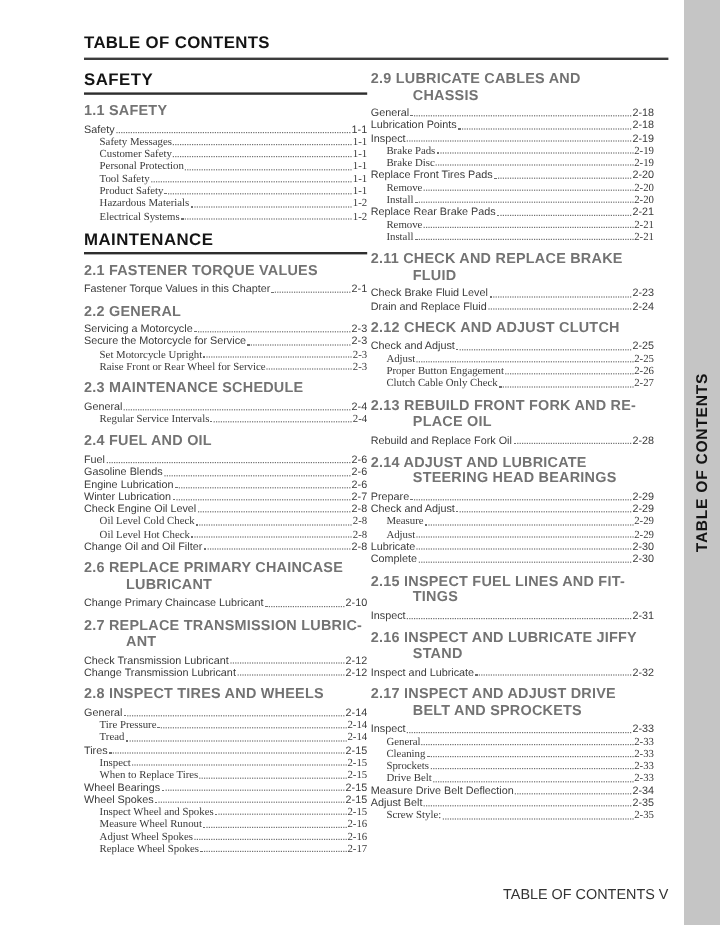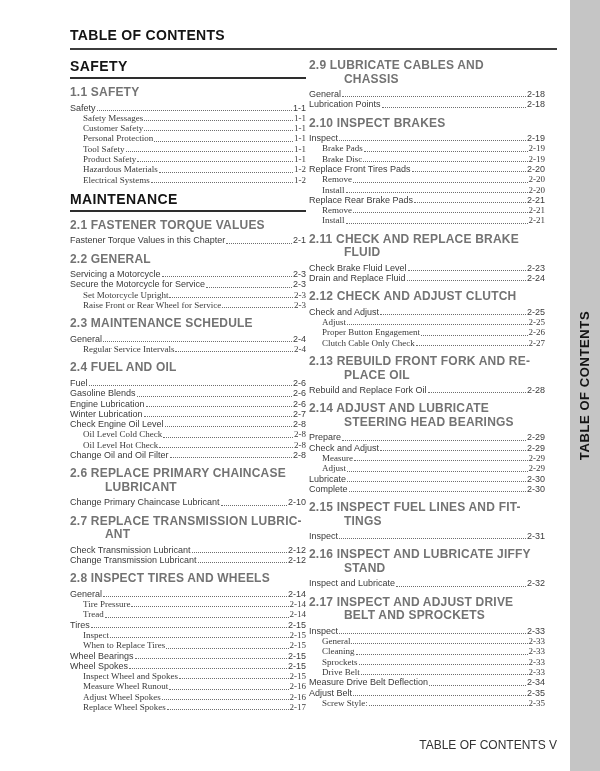--- a/index.html
+++ b/index.html
@@ -267,21 +267,20 @@
           <div class="entry">
             <span class="lbl">General</span>
             <span class="dots"></span>
             <span class="pg">2-18</span>
           </div>
           <div class="entry">
             <span class="lbl">Lubrication Points</span>
             <span class="dots"></span>
             <span class="pg">2-18</span>
           </div>
-          <div class="section-title">2.10 INSPECT BRAKES</div>
           <div class="entry">
             <span class="lbl">Inspect</span>
             <span class="dots"></span>
             <span class="pg">2-19</span>
           </div>
           <div class="entry lvl1">
             <span class="lbl">Brake Pads</span>
             <span class="dots"></span>
             <span class="pg">2-19</span>
           </div>

